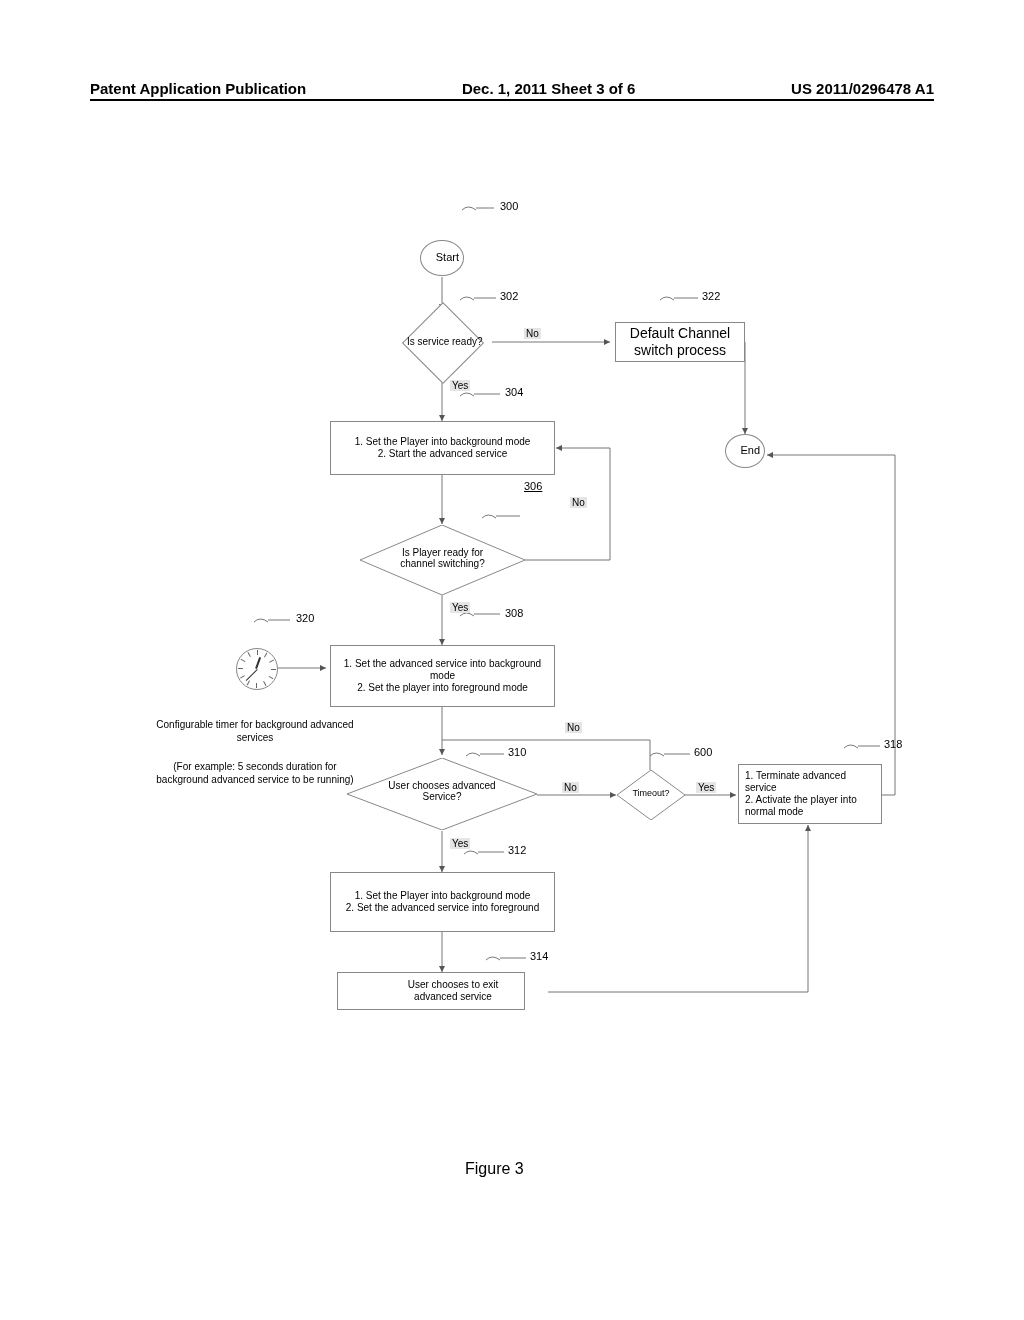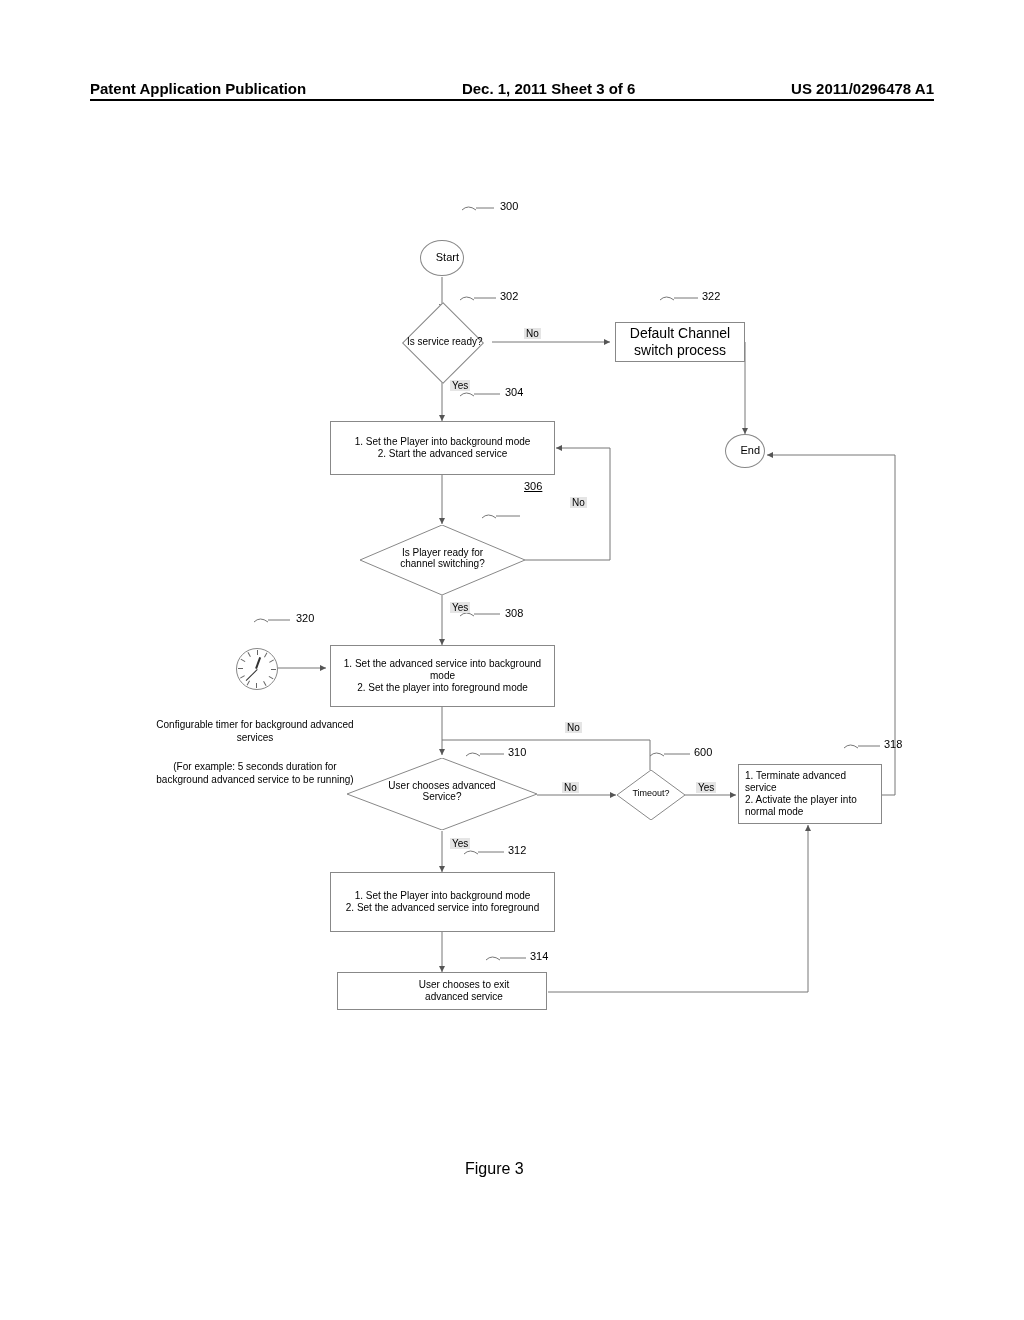--- a/index.html
+++ b/index.html
@@ -296,20 +296,20 @@
   <div class="node rect" style="left:738px; top:764px; width:144px; height:60px; flex-direction:column; font-size:10px; text-align:left; align-items:flex-start; padding:4px 6px;">
     <span>1. Terminate advanced service</span>
     <span>2. Activate the player into normal mode</span>
   </div>
 
   <div class="node rect" style="left:330px; top:872px; width:225px; height:60px; flex-direction:column; font-size:10px;">
     <span>1. Set the Player into background mode</span>
     <span>2. Set the advanced service into foreground</span>
   </div>
 
-  <div class="node rect" style="left:337px; top:972px; width:210px; height:38px; font-size:10px;padding-left:48px;">
+  <div class="node rect" style="left:337px; top:972px; width:188px; height:38px; font-size:10px;padding-left:48px;">
     <span style="white-space:pre-line;">User chooses to exit
 advanced service</span>
   </div>
 
   <div class="figure-caption" style="left:465px; top:1160px;">Figure 3</div>
 
 </div>
 
 </body></html>

